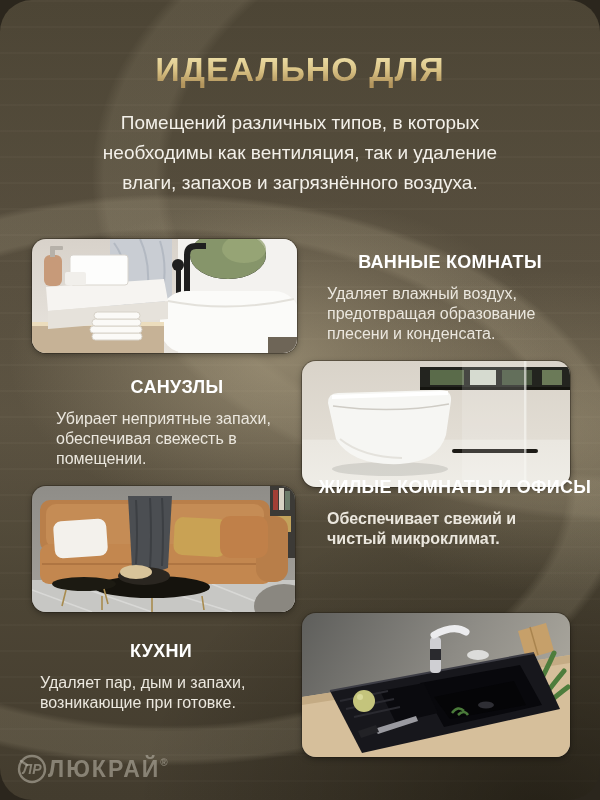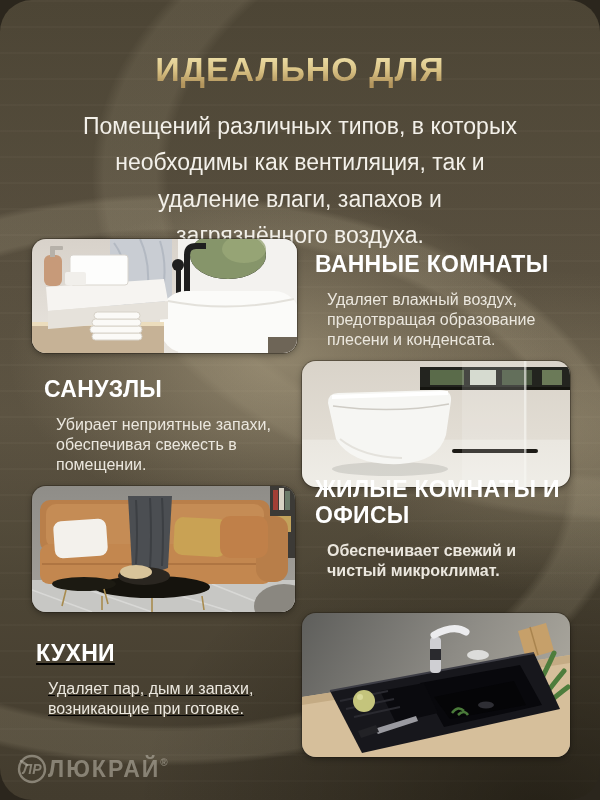--- a/index.html
+++ b/index.html
@@ -18,38 +18,38 @@
     border-radius: 32px;
   }
   .page-title{
     position:absolute;top:50px;left:0;width:100%;margin:0;
     text-align:center;font-size:34px;font-weight:700;letter-spacing:1px;
     background:linear-gradient(180deg,#f1e4af 8%,#ddc789 48%,#b2945c 88%);
     -webkit-background-clip:text;background-clip:text;color:transparent;
   }
   .intro{
     position:absolute;top:108px;left:80px;width:440px;margin:0;
-    text-align:center;font-size:23px;line-height:1.58;color:#f3f0e9;
+    text-align:center;font-size:19px;line-height:1.58;color:#f3f0e9;
   }
   .photo{
     position:absolute;margin:0;border-radius:14px;overflow:hidden;
     box-shadow:0 2px 6px rgba(0,0,0,0.35), 0 0 0 1px rgba(35,30,20,0.35);
   }
   .photo svg{display:block;width:100%;height:100%;}
   .p1{left:32px;top:239px;width:265px;height:114px;}
   .p2{left:302px;top:361px;width:268px;height:126px;}
   .p3{left:32px;top:486px;width:263px;height:126px;}
   .p4{left:302px;top:613px;width:268px;height:144px;}
   .sec{position:absolute;}
-  .sec h2{margin:0 0 7px 0;font-size:23px;line-height:1.12;font-weight:700;color:#ffffff;letter-spacing:0.3px;}
+  .sec h2{margin:0 0 7px 0;font-size:18px;line-height:1.12;font-weight:700;color:#ffffff;letter-spacing:0.3px;text-align:center;}
   .sec p{margin:12px;font-size:16px;line-height:1.26;color:#ebe7de;}
   .s1{left:315px;top:252px;width:270px;}  .s1 p{max-width:235px;}
   .s2{left:44px;top:377px;width:266px;}   .s2 p{max-width:228px;}
   .s3{left:315px;top:477px;width:280px;}  .s3 p{max-width:200px;font-weight:bold;}
-  .s4{left:36px;top:641px;width:266px;text-decoration:underline;}   .s4 p{max-width:222px;}
+  .s4{left:28px;top:641px;width:266px;}   .s4 p{max-width:222px;}
   .brand{
     position:absolute;left:16px;top:753px;display:flex;align-items:center;
     color:rgba(178,172,159,0.62);
   }
   .brand-name{font-size:23px;font-weight:700;letter-spacing:2px;}
   .brand-reg{font-size:10px;vertical-align:super;position:relative;top:-7px;font-weight:700;}
 </style>
 </head>
 <body>
 

